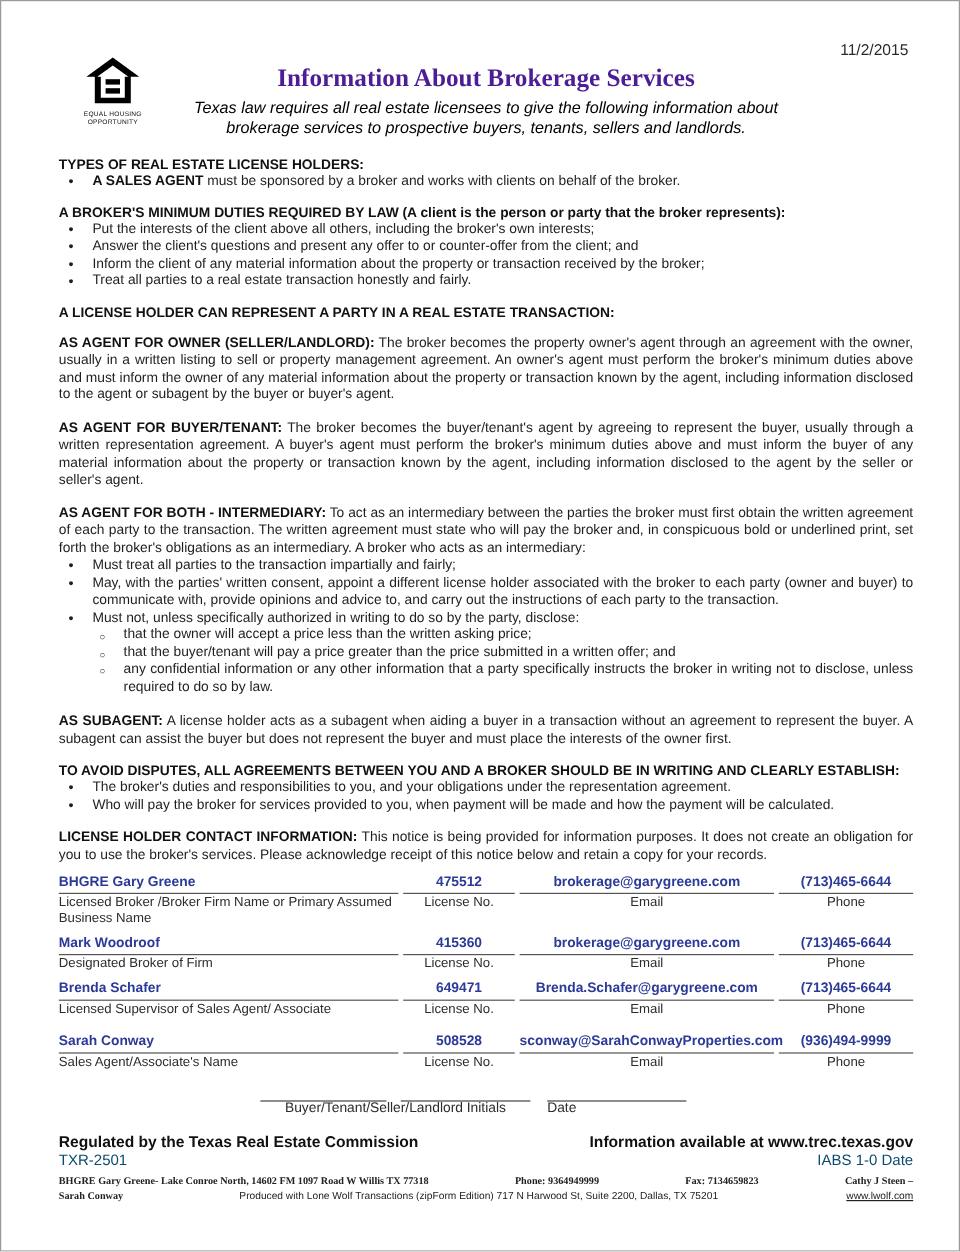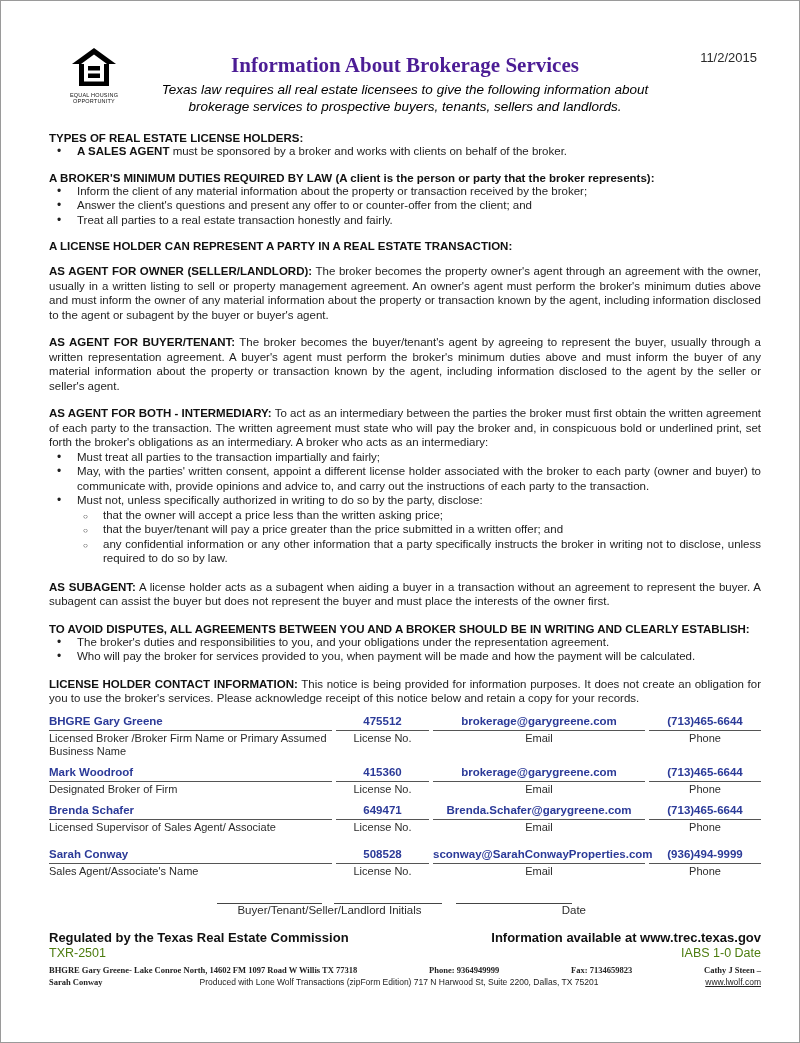--- a/index.html
+++ b/index.html
@@ -4,21 +4,21 @@
 <style>
   html,body { margin:0; padding:0; background:#e9e9e9; }
   .page {
     position:relative; width:800px; height:1043px; margin:0 auto;
     background:#fff; border:1px solid #9a9a9a; box-sizing:border-box;
     font-family:"Liberation Sans", sans-serif; color:#1e1e1e; overflow:hidden;
   }
   .content { padding:34px 38px 0 48px; }
 
   
-  .doc-date { position:absolute; top:49px; right:42px; font-size:13px; color:#2a2a2a; }
+  .doc-date { position:absolute; top:33px; right:42px; font-size:13px; color:#2a2a2a; }
   .eho { position:absolute; top:46px; left:58px; width:70px; text-align:center; }
   .eho-cap { font-size:5.5px; line-height:6px; letter-spacing:.2px; color:#111; margin-top:1px; }
   .title-wrap { text-align:center; margin:18px 0 0 0; }
   .doc-title { margin:0; font-family:"Liberation Serif", serif; font-size:21px; font-weight:bold; color:#4c1d95; }
   .doc-sub { font-style:italic; font-size:13.5px; line-height:16.5px; color:#000000; margin-top:4px; }
 
   
   .sec { margin-top:13px; }
   .h { font-weight:bold; font-size:11.5px; color:#111; }
   p.para { margin:12px 0 0 0; font-size:11.5px; line-height:14.5px; text-align:justify; }
@@ -37,26 +37,26 @@
   .clab { font-size:11px; line-height:13px; color:#2c2c2c; text-align:center; margin-top:1px; }
   .clab.left { text-align:left; }
 
   
   .sig { margin-top:12px; margin-left:168px; }
   .sig-lines { display:flex; }
   .sig-line { border-bottom:1px solid #444; height:13px; }
   .sl1 { width:105px; } .sl2 { width:108px; margin-left:12px; } .sl3 { width:116px; margin-left:14px; }
   .sig-labels { display:flex; font-size:11.5px; color:#2c2c2c; }
   .sig-lab-initials { width:225px; text-align:center; }
-  .sig-lab-date { width:130px; text-align:right; margin-left:14px; }
+  .sig-lab-date { width:130px; text-align:left; margin-left:14px; }
 
   
   .foot { margin-top:14px; }
   .f1 { display:flex; justify-content:space-between; font-weight:bold; font-size:13px; color:#111;gap:36px; }
-  .f2 { display:flex; justify-content:space-between; font-size:12.5px; color:#4d7c0f; margin-top:1px; }
+  .f2 { display:flex; justify-content:space-between; font-size:12.5px; color:#0c4a6e; margin-top:1px; }
   .fine { display:flex; align-items:baseline; font-size:8.5px; color:#222; margin-top:5px; }
   .fine-serif { font-family:"Liberation Serif", serif; font-weight:bold; }
   .fine .sp { flex:1; }
   .fine2 { margin-top:2px; }
   .lwolf { text-decoration:underline; margin-left:10px; color:#222; }
   .produced { flex:1; text-align:center; }
 </style>
 </head>
 <body>
 
@@ -89,22 +89,23 @@
       </div>
     </div>
 
     <div class="sec" style="margin-top:17px">
       <div class="h">TYPES OF REAL ESTATE LICENSE HOLDERS:</div>
       <div class="bullet"><span class="b">A SALES AGENT</span> <span>must be sponsored by a broker and works with clients on behalf of the broker.</span></div>
     </div>
 
     <div class="sec">
       <div class="h">A BROKER'S MINIMUM DUTIES REQUIRED BY LAW (A client is the person or party that the broker represents):</div>
+      <div class="bullet">Put the interests of the client above all others, including the broker's own interests;</div>
+      <div class="bullet">Answer the client's questions and present any offer to or counter-offer from the client; and</div>
       <div class="bullet">Inform the client of any material information about the property or transaction received by the broker;</div>
-      <div class="bullet">Answer the client's questions and present any offer to or counter-offer from the client; and</div>
       <div class="bullet">Treat all parties to a real estate transaction honestly and fairly.</div>
     </div>
 
     <div class="sec">
       <div class="h">A LICENSE HOLDER CAN REPRESENT A PARTY IN A REAL ESTATE TRANSACTION:</div>
     </div>
 
     <p class="para"><span class="b">AS AGENT FOR OWNER (SELLER/LANDLORD):</span> <span>The broker becomes the property owner's agent through an agreement with the owner, usually in a written listing to sell or property management agreement. An owner's agent must perform the broker's minimum duties above and must inform the owner of any material information about the property or transaction known by the agent, including information disclosed to the agent or subagent by the buyer or buyer's agent.</span></p>
 
     <p class="para" style="margin-top:13px"><span class="b">AS AGENT FOR BUYER/TENANT:</span> <span>The broker becomes the buyer/tenant's agent by agreeing to represent the buyer, usually through a written representation agreement. A buyer's agent must perform the broker's minimum duties above and must inform the buyer of any material information about the property or transaction known by the agent, including information disclosed to the agent by the seller or seller's agent.</span></p>

